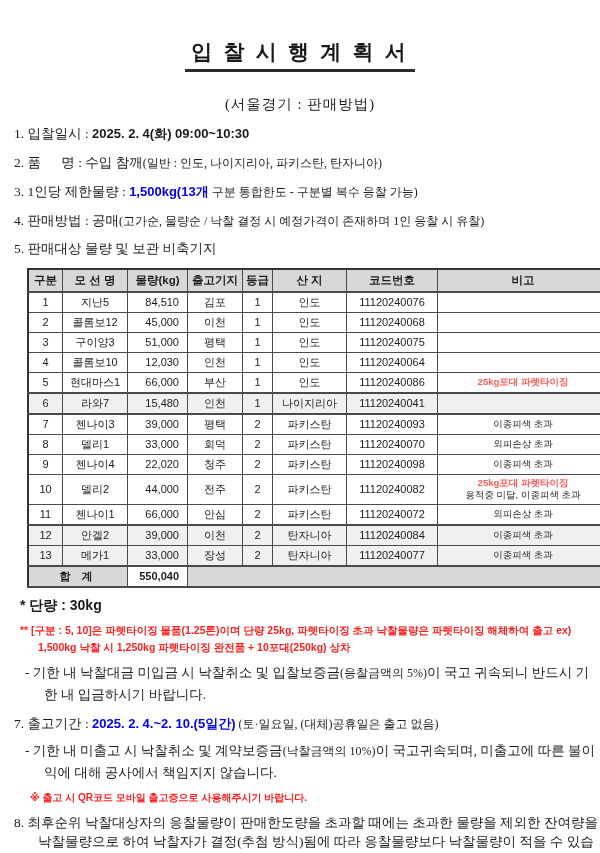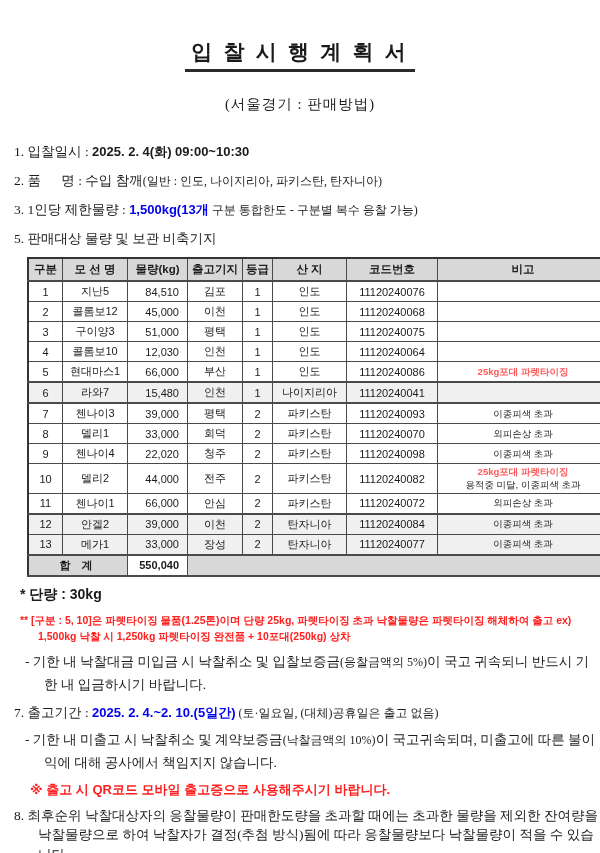--- a/index.html
+++ b/index.html
@@ -6,30 +6,30 @@
   body{width:600px;height:853px;overflow:hidden;position:relative;
        font-family:"Liberation Serif","DejaVu Serif",serif;color:#1b1b1b;}
   .page{padding-top:22px;width:600px;}
 
   .title-wrap{text-align:center;}
   .title{display:inline-block;margin:16px;font-size:21px;font-weight:bold;
          letter-spacing:3px;color:#1a1a1a;
          border-bottom:3px solid #2b2b2b;padding:0 6px 3px 6px;}
   .subtitle{text-align:center;font-size:14.5px;margin-top:7px;letter-spacing:1px;}
 
-  #lines-top{margin-top:28px;}
+  #lines-top{margin-top:10px;}
   .line{font-size:13.5px;line-height:1.42;}
   #lines-top .line{margin-bottom:9.5px;}
   #lines-bottom .line{margin-bottom:7px;}
 
   .line.item{padding-left:38px;text-indent:-24px;}
   .line.sub{padding-left:44px;text-indent:-19px;line-height:1.65;}
   .line.warn{padding-left:30px;text-indent:0;
              font-family:"Liberation Sans","DejaVu Sans",sans-serif;
-             font-weight:bold;color:var(--red-strong,#ff1f1f);font-size:13px;
+             font-weight:bold;color:var(--red-strong,#ff1f1f);font-size:10px;
              margin-top:2px;margin-bottom:9px;}
   .line.note-black{padding-left:20px;text-indent:0;
              font-family:"Liberation Sans","DejaVu Sans",sans-serif;
              font-weight:bold;font-size:14px;margin:8px 0 3px 0;}
   .line.note-red{padding-left:38px;text-indent:-18px;
              font-family:"Liberation Sans","DejaVu Sans",sans-serif;
              font-weight:bold;font-size:10.5px;color:var(--red-strong,#ff1f1f);
              line-height:1.55;margin-bottom:10px;width:548px;}
 
   .marker{display:inline;}
@@ -69,20 +69,21 @@
 <div class="page">
   <div class="title-wrap">
     <h1 class="title">입 찰 시 행 계 획 서</h1>
   </div>
   <div class="subtitle">(서울경기 : 판매방법)</div>
 
   <div id="lines-top">
       <div class="line item"><span class="marker">1. </span><span class="seg seg-plain">입찰일시 : </span><span class="seg seg-boldsans">2025. 2. 4(화) 09:00~10:30</span></div>
       <div class="line item"><span class="marker">2. </span><span class="seg seg-plain">품&nbsp;&nbsp;&nbsp;&nbsp;&nbsp;&nbsp;명 : 수입 참깨</span><span class="seg seg-small">(일반 : 인도, 나이지리아, 파키스탄, 탄자니아)</span></div>
       <div class="line item"><span class="marker">3. </span><span class="seg seg-plain">1인당 제한물량 : </span><span class="seg seg-bluebold">1,500kg(13개</span><span class="seg seg-small"> 구분 통합한도 - 구분별 복수 응찰 가능)</span></div>
+      <div class="line item"><span class="marker">4. </span><span class="seg seg-plain">판매방법 : 공매</span><span class="seg seg-small">(고가순, 물량순 / 낙찰 결정 시 예정가격이 존재하며 1인 응찰 시 유찰)</span></div>
       <div class="line item"><span class="marker">5. </span><span class="seg seg-plain">판매대상 물량 및 보관 비축기지</span></div>
     </div>
 
   <table id="bid-table" class="bid-table">
     <thead>
       <tr id="table-head-row">
           <th class="col-no">구분</th>
           <th class="col-vessel">모 선 명</th>
           <th class="col-qty">물량(kg)</th>
           <th class="col-depot">출고기지</th>

